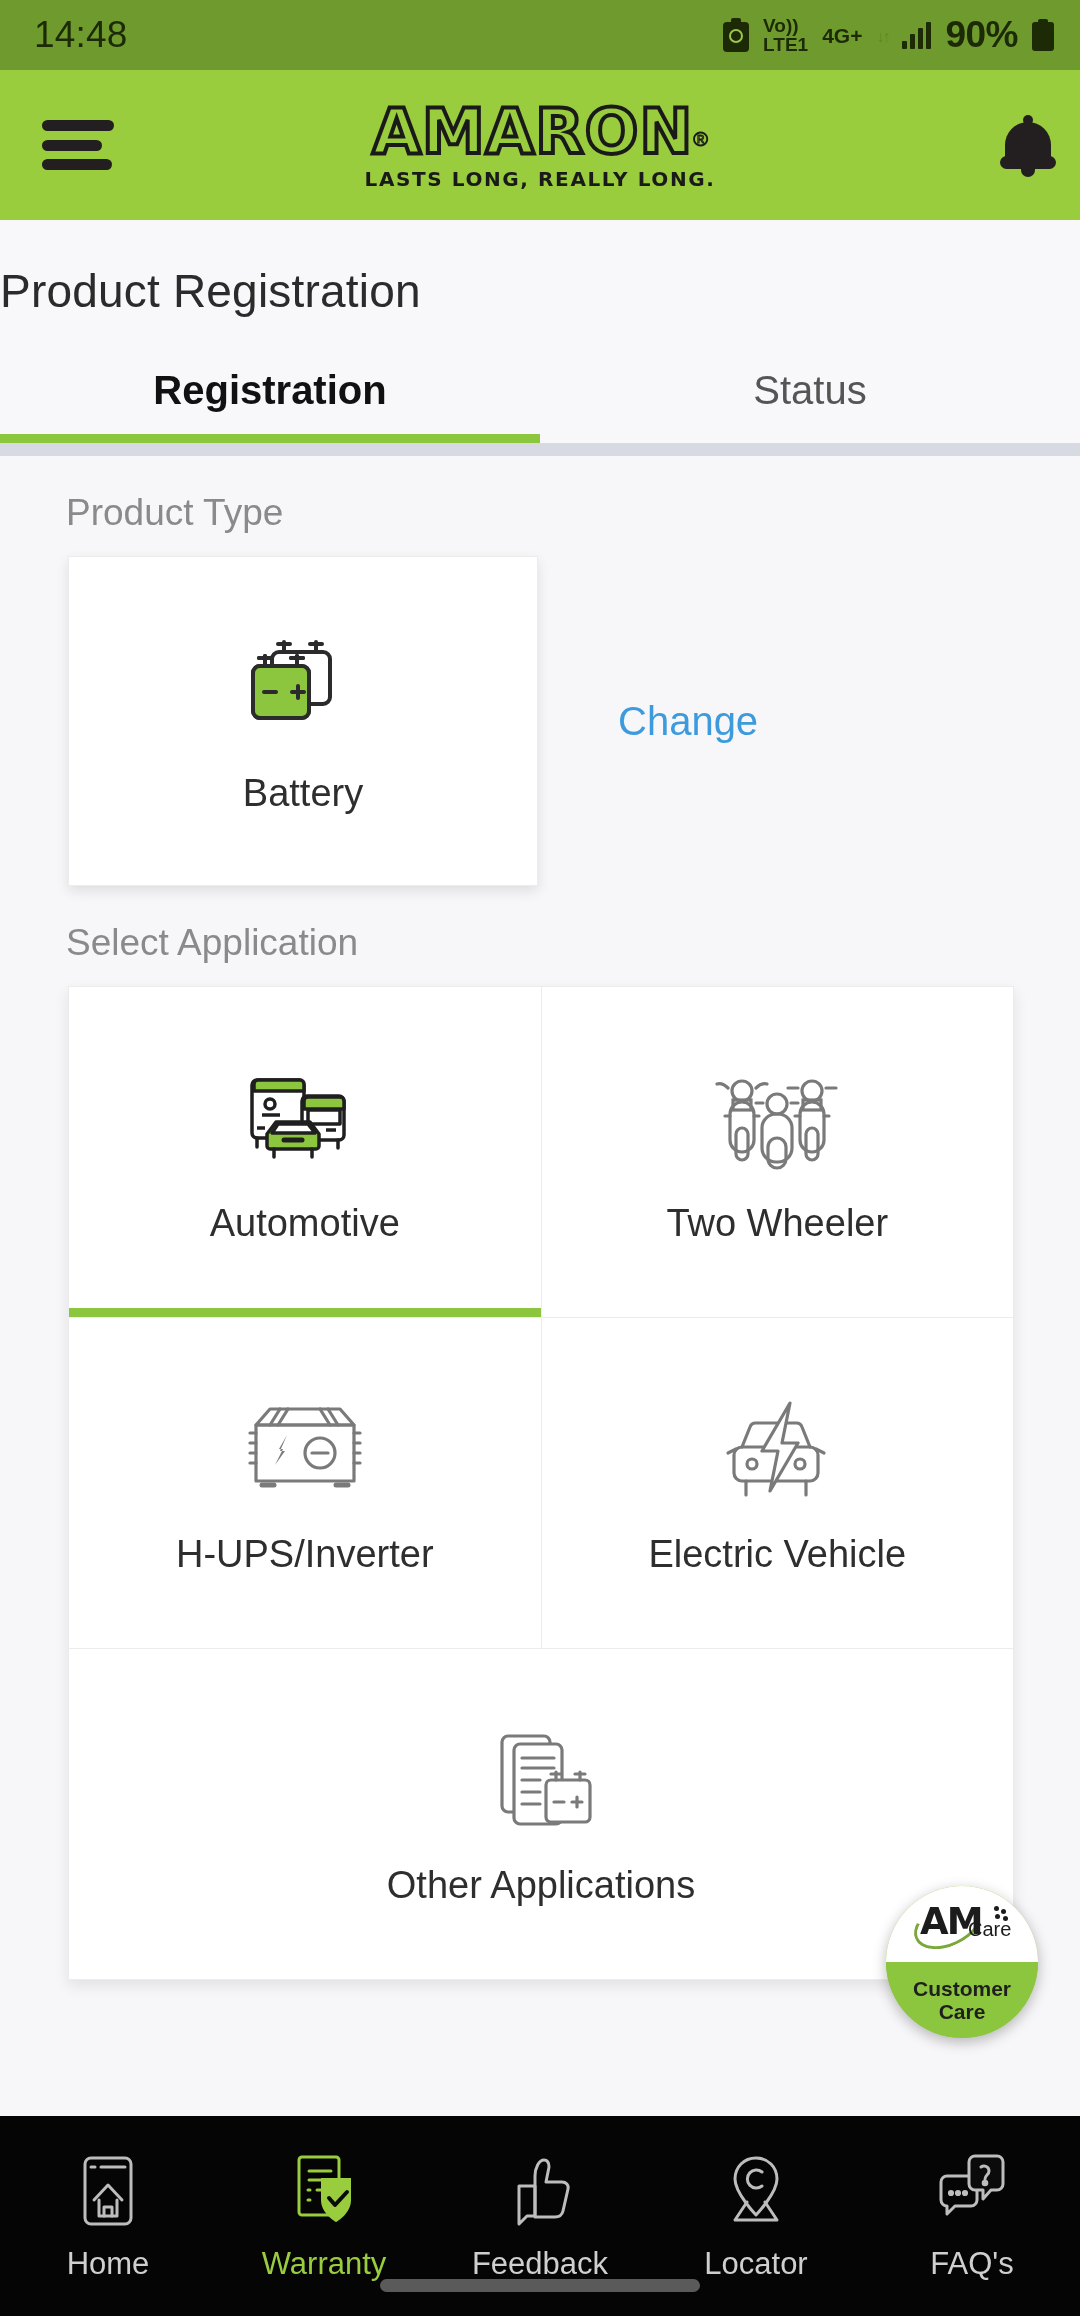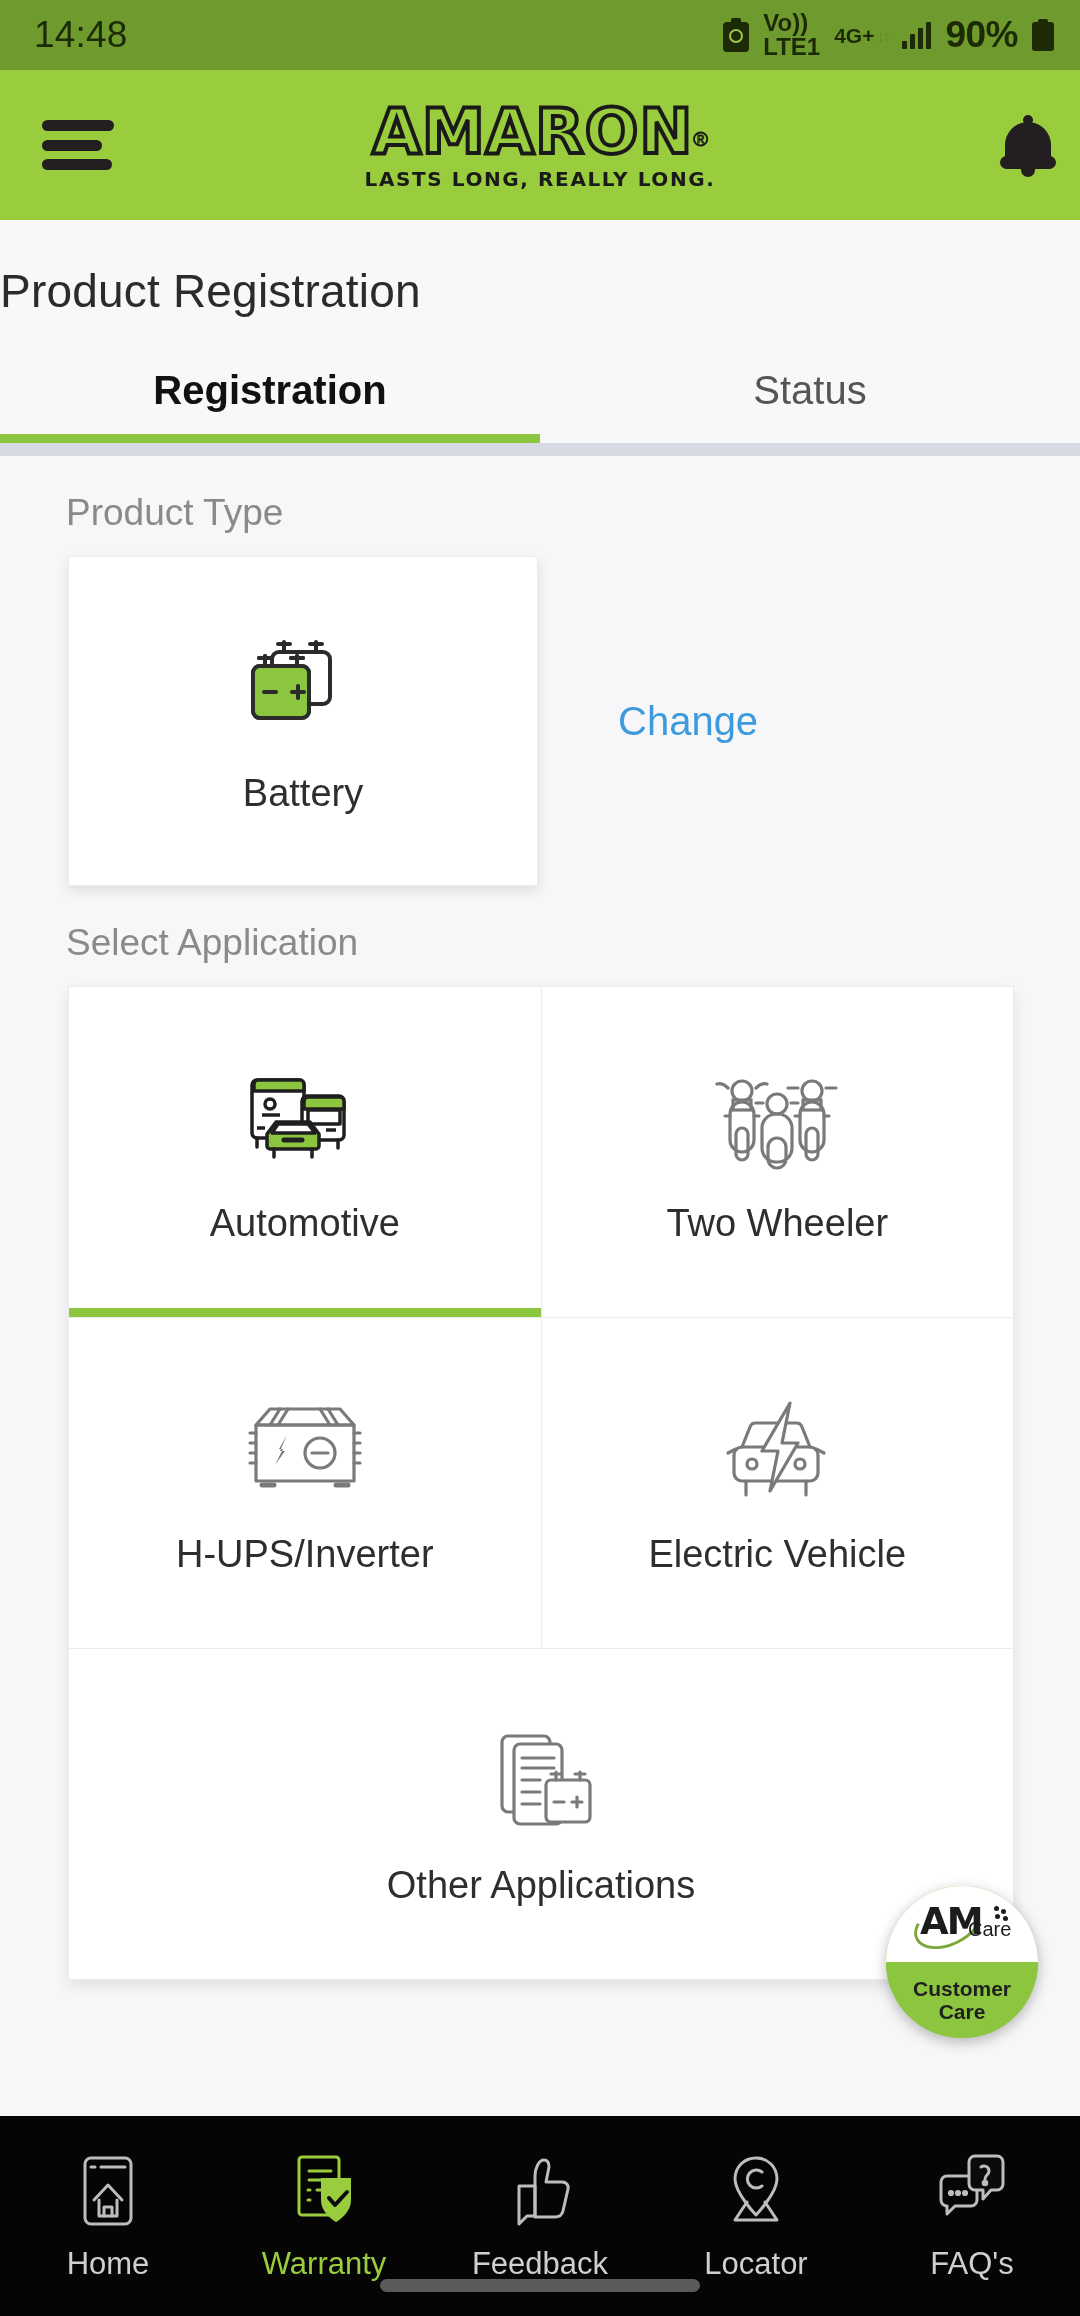--- a/index.html
+++ b/index.html
@@ -24,22 +24,22 @@
     position:absolute; left:0; top:4px; width:26px; height:30px;
     background:#1c2a06; border-radius:4px;
   }
   .sb-icon-batsaver .cap{
     position:absolute; left:8px; top:0; width:10px; height:5px; background:#1c2a06; border-radius:2px 2px 0 0;
   }
   .sb-icon-batsaver .leaf{
     position:absolute; left:6px; top:11px; width:14px; height:14px;
     border:2.5px solid #9cc54f; border-radius:50%;
   }
-  .sb-volte{ display:flex; flex-direction:column; line-height:1.02; font-size:24px; font-weight:700; color:#1c2a06; }
-  .sb-4g{ display:flex; align-items:flex-start; gap:2px; }
+  .sb-volte{ display:flex; flex-direction:column; line-height:1.02; font-size:19px; font-weight:700; color:#1c2a06; }
+  .sb-4g{ display:flex; align-items:flex-start; gap:14px; }
   .sb-4g-txt{ font-size:21px; font-weight:700; color:#1c2a06; line-height:1; }
   .sb-arrows{ font-size:16px; color:#5f8a1f; line-height:1; letter-spacing:-2px; margin-top:4px;}
   .sb-signal{ display:flex; align-items:flex-end; gap:3px; height:28px; }
   .sb-signal i{ display:block; width:5px; background:#1c2a06; border-radius:1px; }
   .sb-signal i:nth-child(1){ height:8px; }
   .sb-signal i:nth-child(2){ height:15px; }
   .sb-signal i:nth-child(3){ height:21px; }
   .sb-signal i:nth-child(4){ height:27px; }
   .sb-pct{ font-size:37px; font-weight:600; color:#1c2a06; letter-spacing:-.5px; }
   .sb-bat{ width:22px; height:32px; position:relative; }

